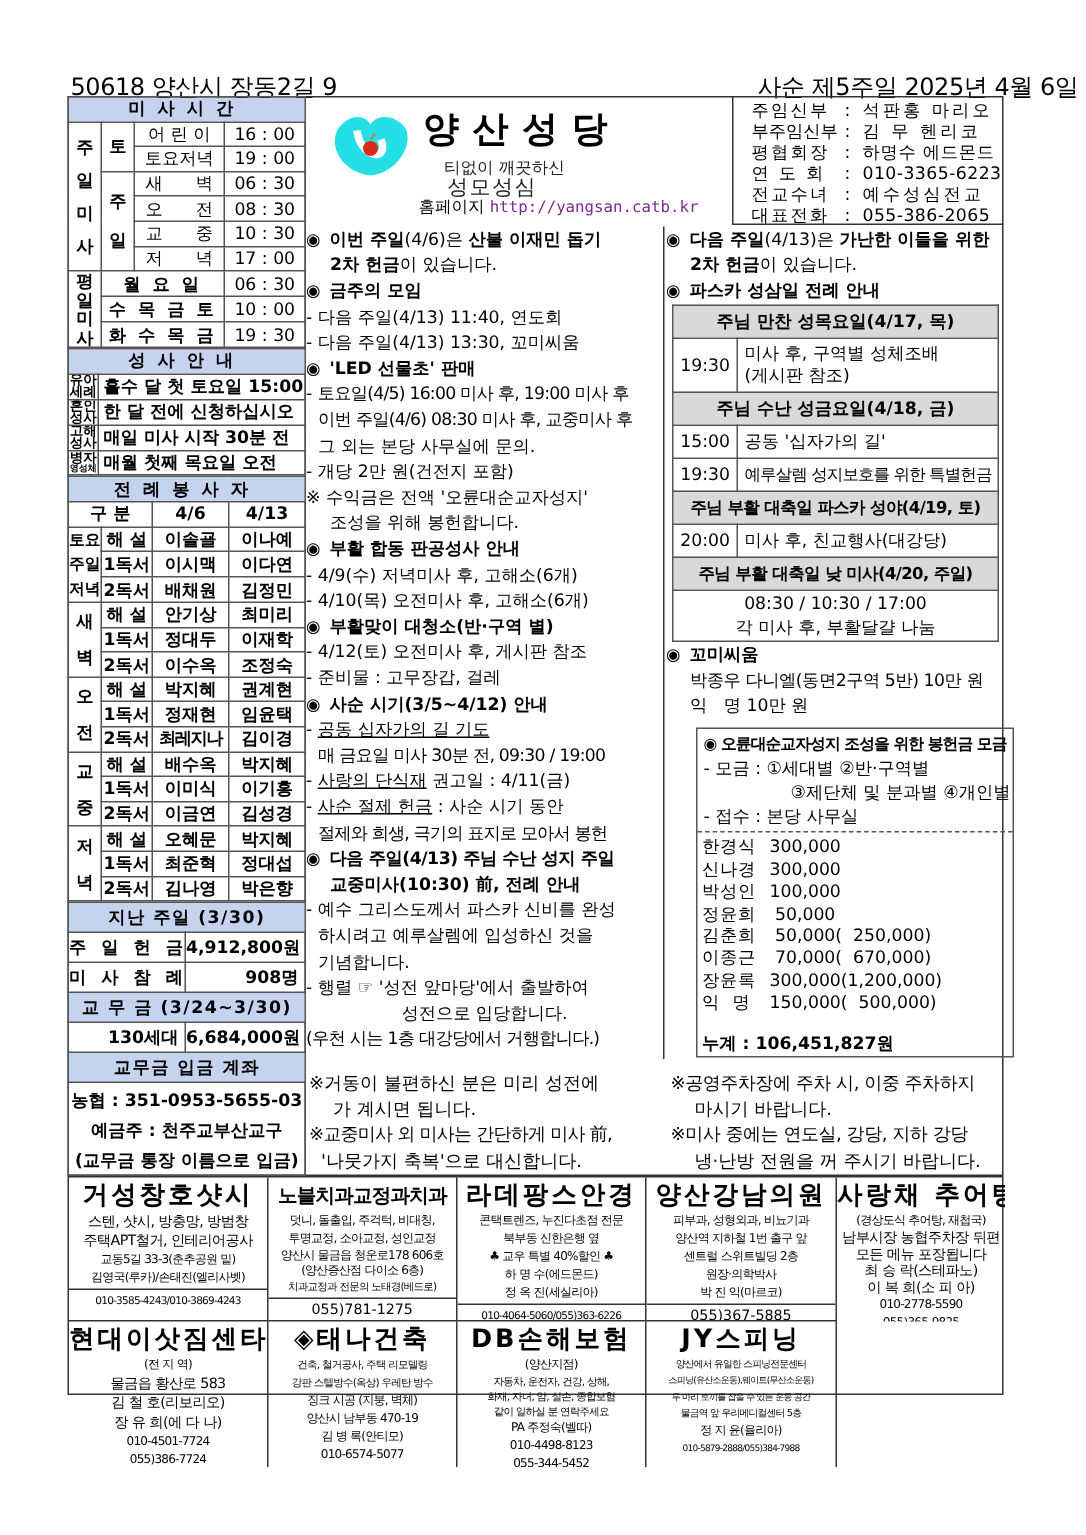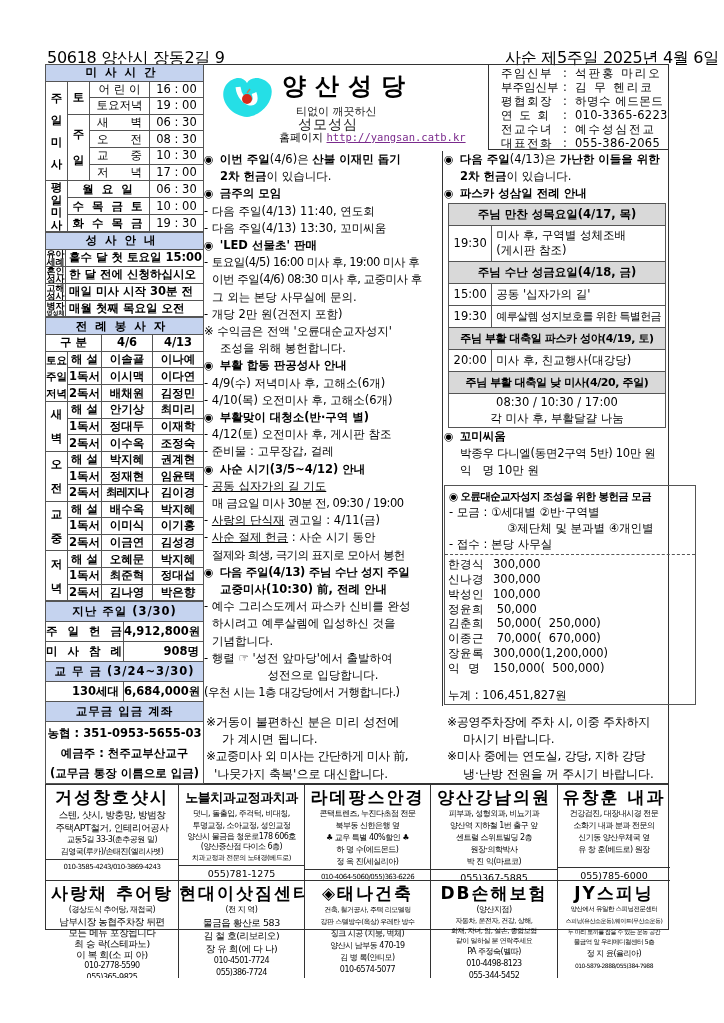--- a/index.html
+++ b/index.html
@@ -22,47 +22,47 @@
   .small2 { font-size: 9px; line-height: 8px; font-weight: bold; }
   .tiny { font-size: 6px; line-height: 6px; font-weight: bold; }
   .rightal { text-align: right !important; padding-right: 4px !important; }
 
   
   .logo { position: absolute; left: 220px; top: 75px; width: 54px; height: 44px; }
   .church-name { position: absolute; left: 282px; top: 70px; font-size: 24px; font-weight: bold; letter-spacing: 9px; }
   .motto1 { position: absolute; left: 296px; top: 104px; font-size: 11px; color: #222; }
   .motto2 { position: absolute; left: 298px; top: 116px; font-size: 14px; color: #222; letter-spacing: 1px; }
   .homepage { position: absolute; left: 279px; top: 130px; font-size: 11px; }
-  .homepage a { color: #7a2a8c; text-decoration: underline; font-family: "DejaVu Sans Mono", monospace; font-size: 10.5px; text-align: right; }
+  .homepage a { color: #7a2a8c; font-family: "DejaVu Sans Mono", monospace; font-size: 10.5px; text-align: right; }
 
   .staff { position: absolute; left: 488px; top: 64px; width: 181px; height: 86px; border-left: 1px solid #333; border-bottom: 1px solid #333; padding: 0 0 0 12px; }
   .staff-row { display: flex; font-size: 11.5px; line-height: 14px; }
   .staff-role { width: 62px; letter-spacing: 1.5px; white-space: nowrap; }
   .staff-colon { width: 12px; }
   .staff-val { letter-spacing: 2px; white-space: nowrap; }
 
   
   .midcol { position: absolute; left: 204px; top: 151px; width: 238px; font-size: 11.5px; line-height: 17.2px; }
   .rightcol { position: absolute; left: 444px; top: 151px; width: 226px; font-size: 11.5px; line-height: 17.2px; }
   .line { white-space: nowrap; }
-  .b { font-weight: normal; }
+  .b { font-weight: bold; }
   .ind { padding-left: 16px; }
   .ind2 { padding-left: 8px; }
   .u { text-decoration: underline; }
   .bullet { display: inline-block; width: 12px; font-size: 11px; }
   .center { text-align: center; }
   .divider-v { position: absolute; left: 442px; top: 151px; width: 1px; height: 555px; background: #333; }
   .divider-mid { position: absolute; left: 203px; top: 64px; width: 1px; height: 720px; background: #333; }
 
   table.lit { border-collapse: collapse; width: 218px; margin-left: 4px; font-size: 11.5px; }
   table.lit td { border: 1px solid #555; padding: 0 4px; line-height: 15px; }
   table.lit td.h { background: #d9d9d9; text-align: center; font-weight: bold; height: 22px; }
   table.lit td.tm { width: 44px; text-align: center; height: 22px; }
 
-  .donbox { border: 1.5px solid #555; width: 252px; margin-left: 0; margin-top: 6px; font-size: 11.5px; }
+  .donbox { border: 1.5px solid #555; width: 212px; margin-left: 20px; margin-top: 6px; font-size: 11.5px; }
   .donbox .top { padding: 2px 4px; border-bottom: 1.5px dashed #555; line-height: 16px; }
   .donbox .list { padding: 2px 3px; line-height: 14.8px; font-family: "DejaVu Sans", sans-serif; }
   .donrow { display: flex; white-space: pre; }
   .donname { width: 45px; letter-spacing: 0.5px; }
   .smallbold { font-size: 10.5px; font-weight: bold; letter-spacing: -0.6px; }
 
   .notes-bottom { position: absolute; top: 714px; font-size: 12px; line-height: 17.2px; }
 
   
   .ads { position: absolute; left: 45px; top: 784px; width: 624px; height: 146px; border: 1.5px solid #333; display: grid; grid-template-columns: 133px 126px 126px 127px 112px; grid-template-rows: 96px 97px; }
@@ -520,29 +520,20 @@
   </div>
   <div class="ad">
     <div class="ad-title">양산강남의원</div>
     <div class="ad-s">피부과, 성형외과, 비뇨기과</div>
     <div class="ad-s">양산역 지하철 1번 출구 앞</div>
     <div class="ad-s">센트럴 스위트빌딩 2층</div>
     <div class="ad-s">원장·의학박사</div>
     <div class="ad-s">박 진 익(마르코)</div>
     <div class="ad-phone ad-sep">055)367-5885</div>
   </div>
-  <div class="ad">
-    <div class="ad-title">유창훈 내과</div>
-    <div class="ad-s">건강검진, 대장내시경 전문</div>
-    <div class="ad-s">소화기 내과 분과 전문의</div>
-    <div class="ad-s">신기동 양산우체국 옆</div>
-    <div class="ad-s">유 창 훈(베드로) 원장</div>
-    <div style="height:10px"></div>
-    <div class="ad-phone ad-sep">055)785-6000</div>
-  </div>
 
   <div class="ad bottomrow">
     <div class="ad-title">사랑채 추어탕</div>
     <div class="ad-s">(경상도식 추어탕, 재첩국)</div>
     <div class="ad-l" style="line-height:11px">남부시장 농협주차장 뒤편</div>
     <div class="ad-l" style="line-height:11px">모든 메뉴 포장됩니다</div>
     <div class="ad-l" style="line-height:11px">최 승 락(스테파노)</div>
     <div class="ad-l" style="line-height:11px">이 복 희(소 피 아)</div>
     <div class="ad-s">010-2778-5590</div>
     <div class="ad-s">055)365-9825</div>

